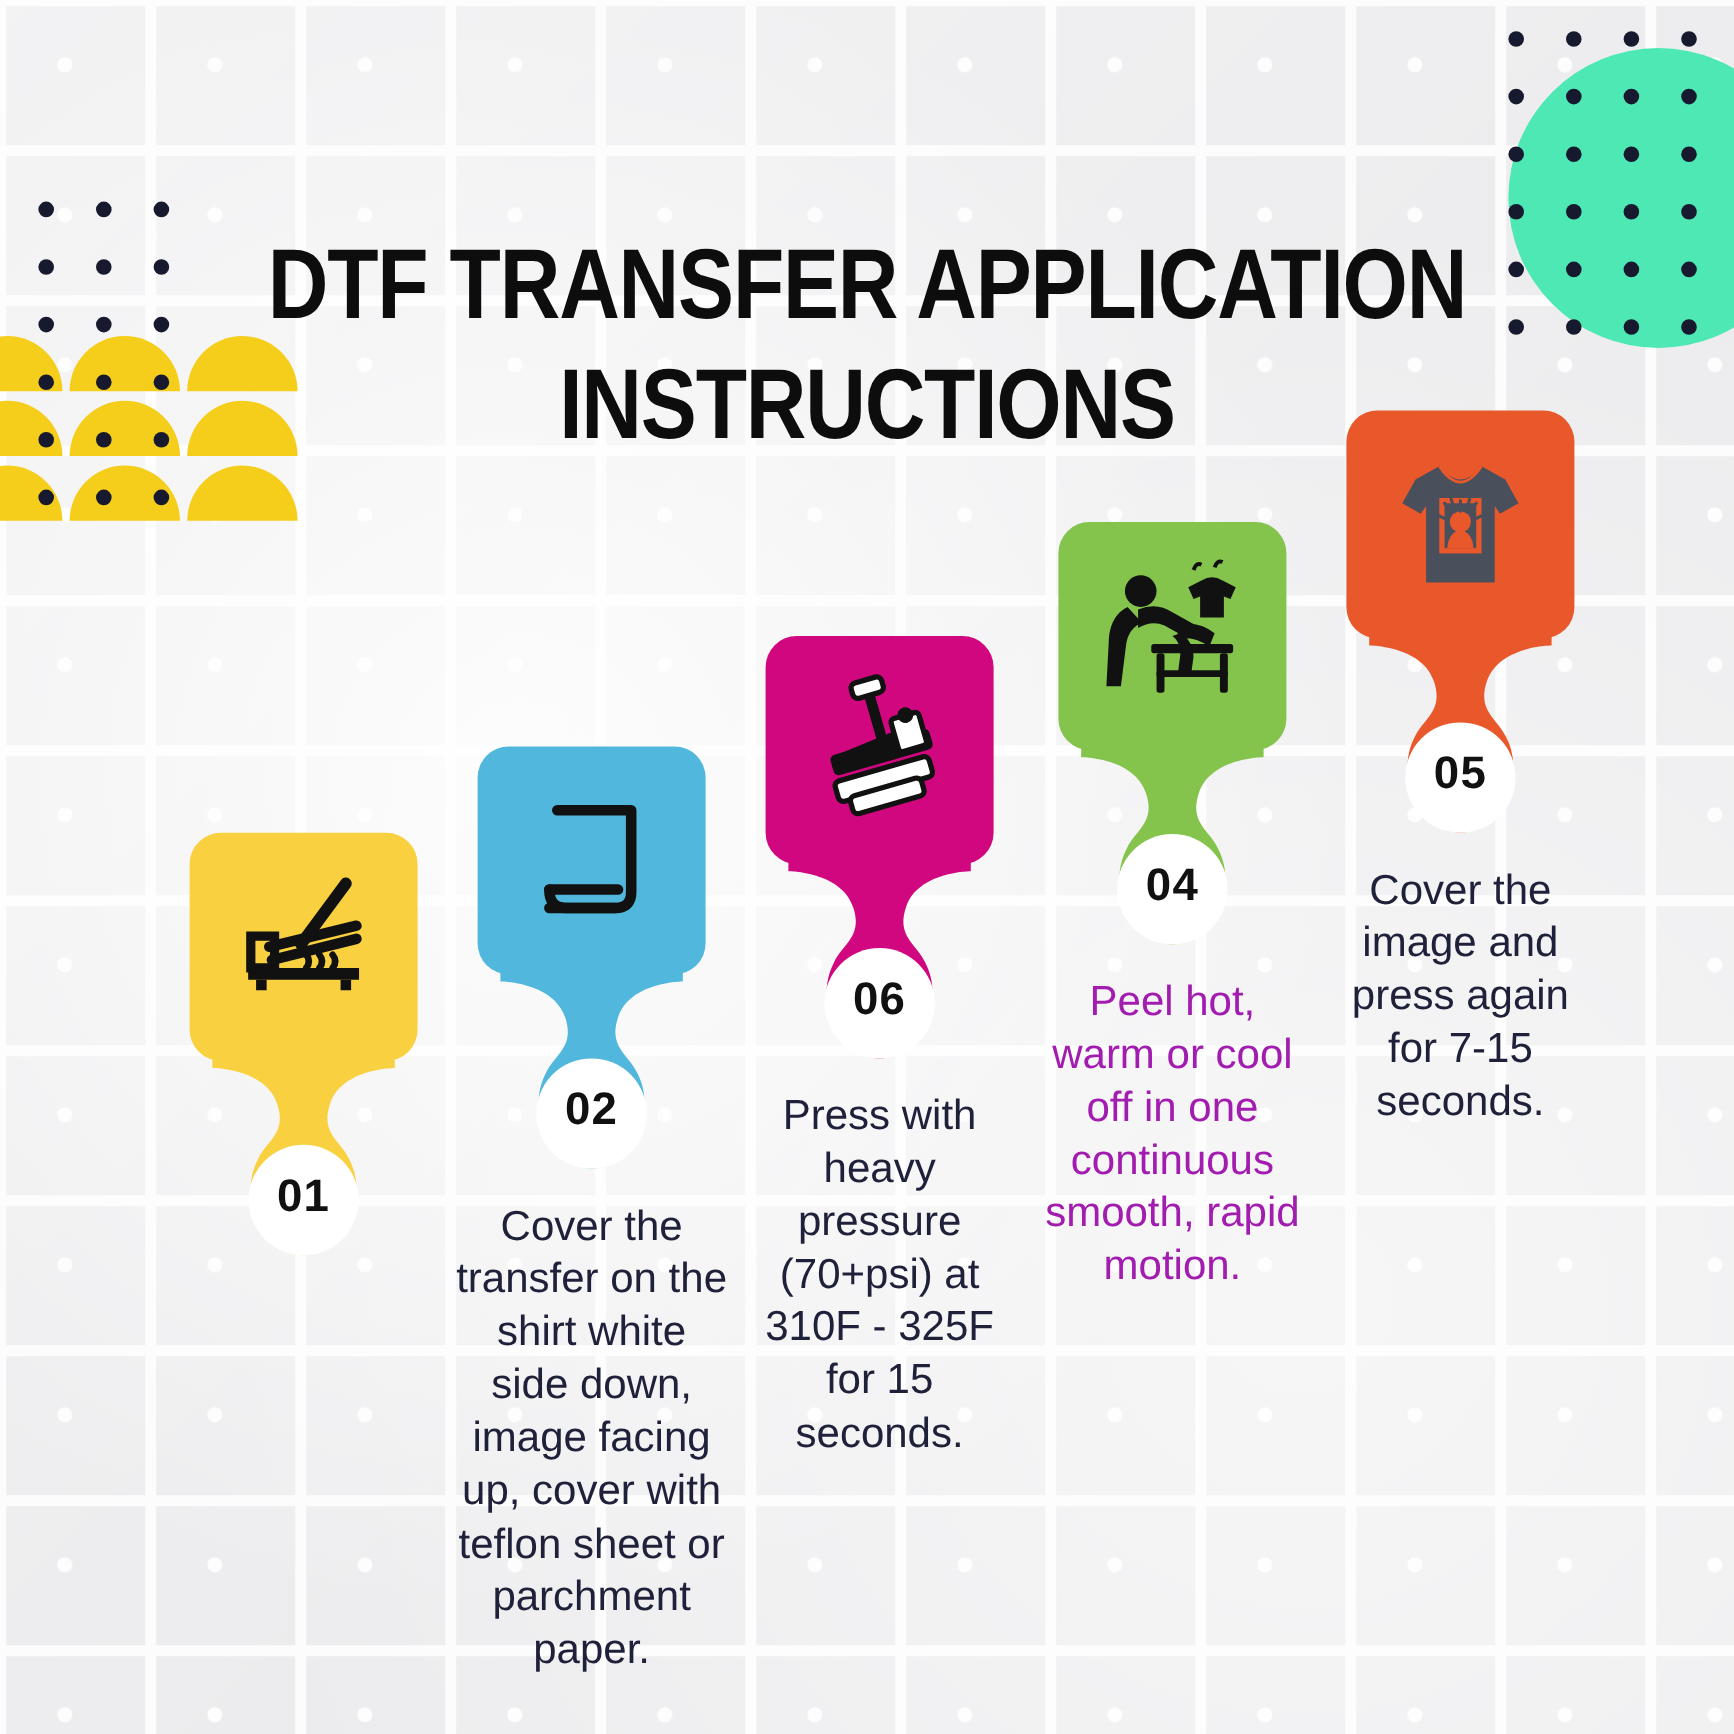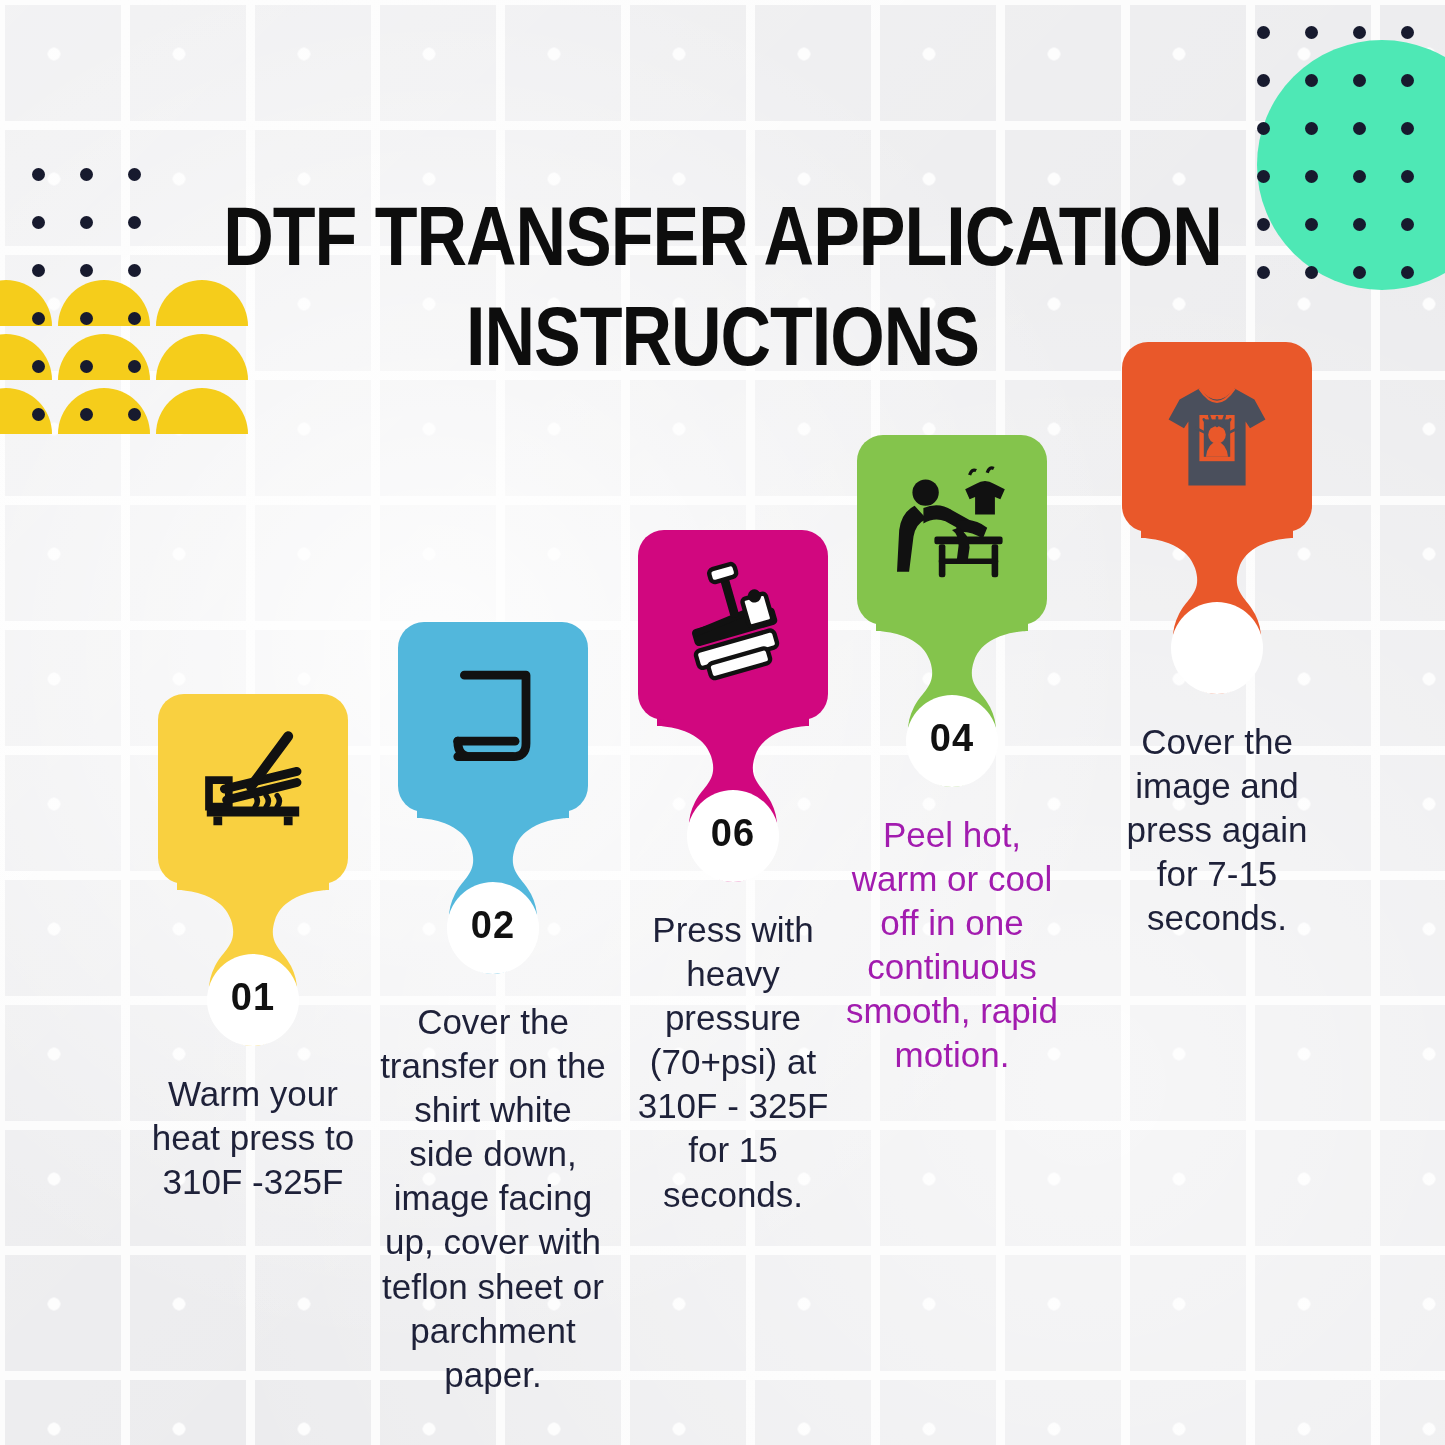--- a/index.html
+++ b/index.html
@@ -295,21 +295,20 @@
              C196 10 152 10 142 40
              C134 64 150 70 158 86
              C176 120 152 166 120 166
              C88 166 64 120 82 86
              C90 70 106 64 98 40
              C88 10 44 10 44 10 Z" fill="#F9D040"></path>
     <circle cx="120" cy="120" r="46" fill="#ffffff"></circle>
   </svg>
         <div class="badge-num">01</div>
       </div>
-      <div class="desc" style="color: rgb(30, 33, 57);">Warm your heat press to 310F -325F</div>
     </div>
     <div class="step" style="left: 373px; top: 622px;">
       <div class="card" style="background: rgb(82, 183, 220);">
         <span>
           <svg viewBox="0 0 120 120">
     <g fill="none" stroke="#111" stroke-width="8" stroke-linejoin="round" stroke-linecap="round">
       <path d="M34 22 h56 v62 q0 12 -12 12 h-50"></path>
       <path d="M28 82 q0 14 12 14 h38"></path>
       <path d="M28 82 h52"></path>
     </g>
@@ -360,21 +359,21 @@
              C176 120 152 166 120 166
              C88 166 64 120 82 86
              C90 70 106 64 98 40
              C88 10 44 10 44 10 Z" fill="#D1077F"></path>
     <circle cx="120" cy="120" r="46" fill="#ffffff"></circle>
   </svg>
         <div class="badge-num">06</div>
       </div>
       <div class="desc" style="color: rgb(30, 33, 57);">Press with heavy pressure (70+psi) at 310F - 325F for 15 seconds.</div>
     </div>
-    <div class="step" style="left: 832px; top: 435px;">
+    <div class="step" style="left: 857px; top: 435px;">
       <div class="card" style="background: rgb(132, 196, 76);">
         <span>
           <svg viewBox="0 0 120 120">
     <g fill="#111">
       <circle cx="36" cy="26" r="12"></circle>
       <path d="M26 38 q-12 6 -14 22 l-2 38 h11 l4 -32 q2 -12 12 -16z"></path>
       <path d="M34 40 q14 -6 26 2 l18 10 -6 10 -18 -10 q-10 -4 -20 2z"></path>
       <rect x="44" y="66" width="62" height="7" rx="2"></rect>
       <rect x="48" y="73" width="6" height="30" rx="2"></rect>
       <rect x="96" y="73" width="6" height="30" rx="2"></rect>
@@ -428,16 +427,17 @@
              L196 0
              L196 10
              C196 10 152 10 142 40
              C134 64 150 70 158 86
              C176 120 152 166 120 166
              C88 166 64 120 82 86
              C90 70 106 64 98 40
              C88 10 44 10 44 10 Z" fill="#E9582A"></path>
     <circle cx="120" cy="120" r="46" fill="#ffffff"></circle>
   </svg>
+        <div class="badge-num">05</div>
       </div>
       <div class="desc" style="color: rgb(30, 33, 57);">Cover the image and press again for 7-15 seconds.</div>
     </div>
   </div>
 
 </body></html>

